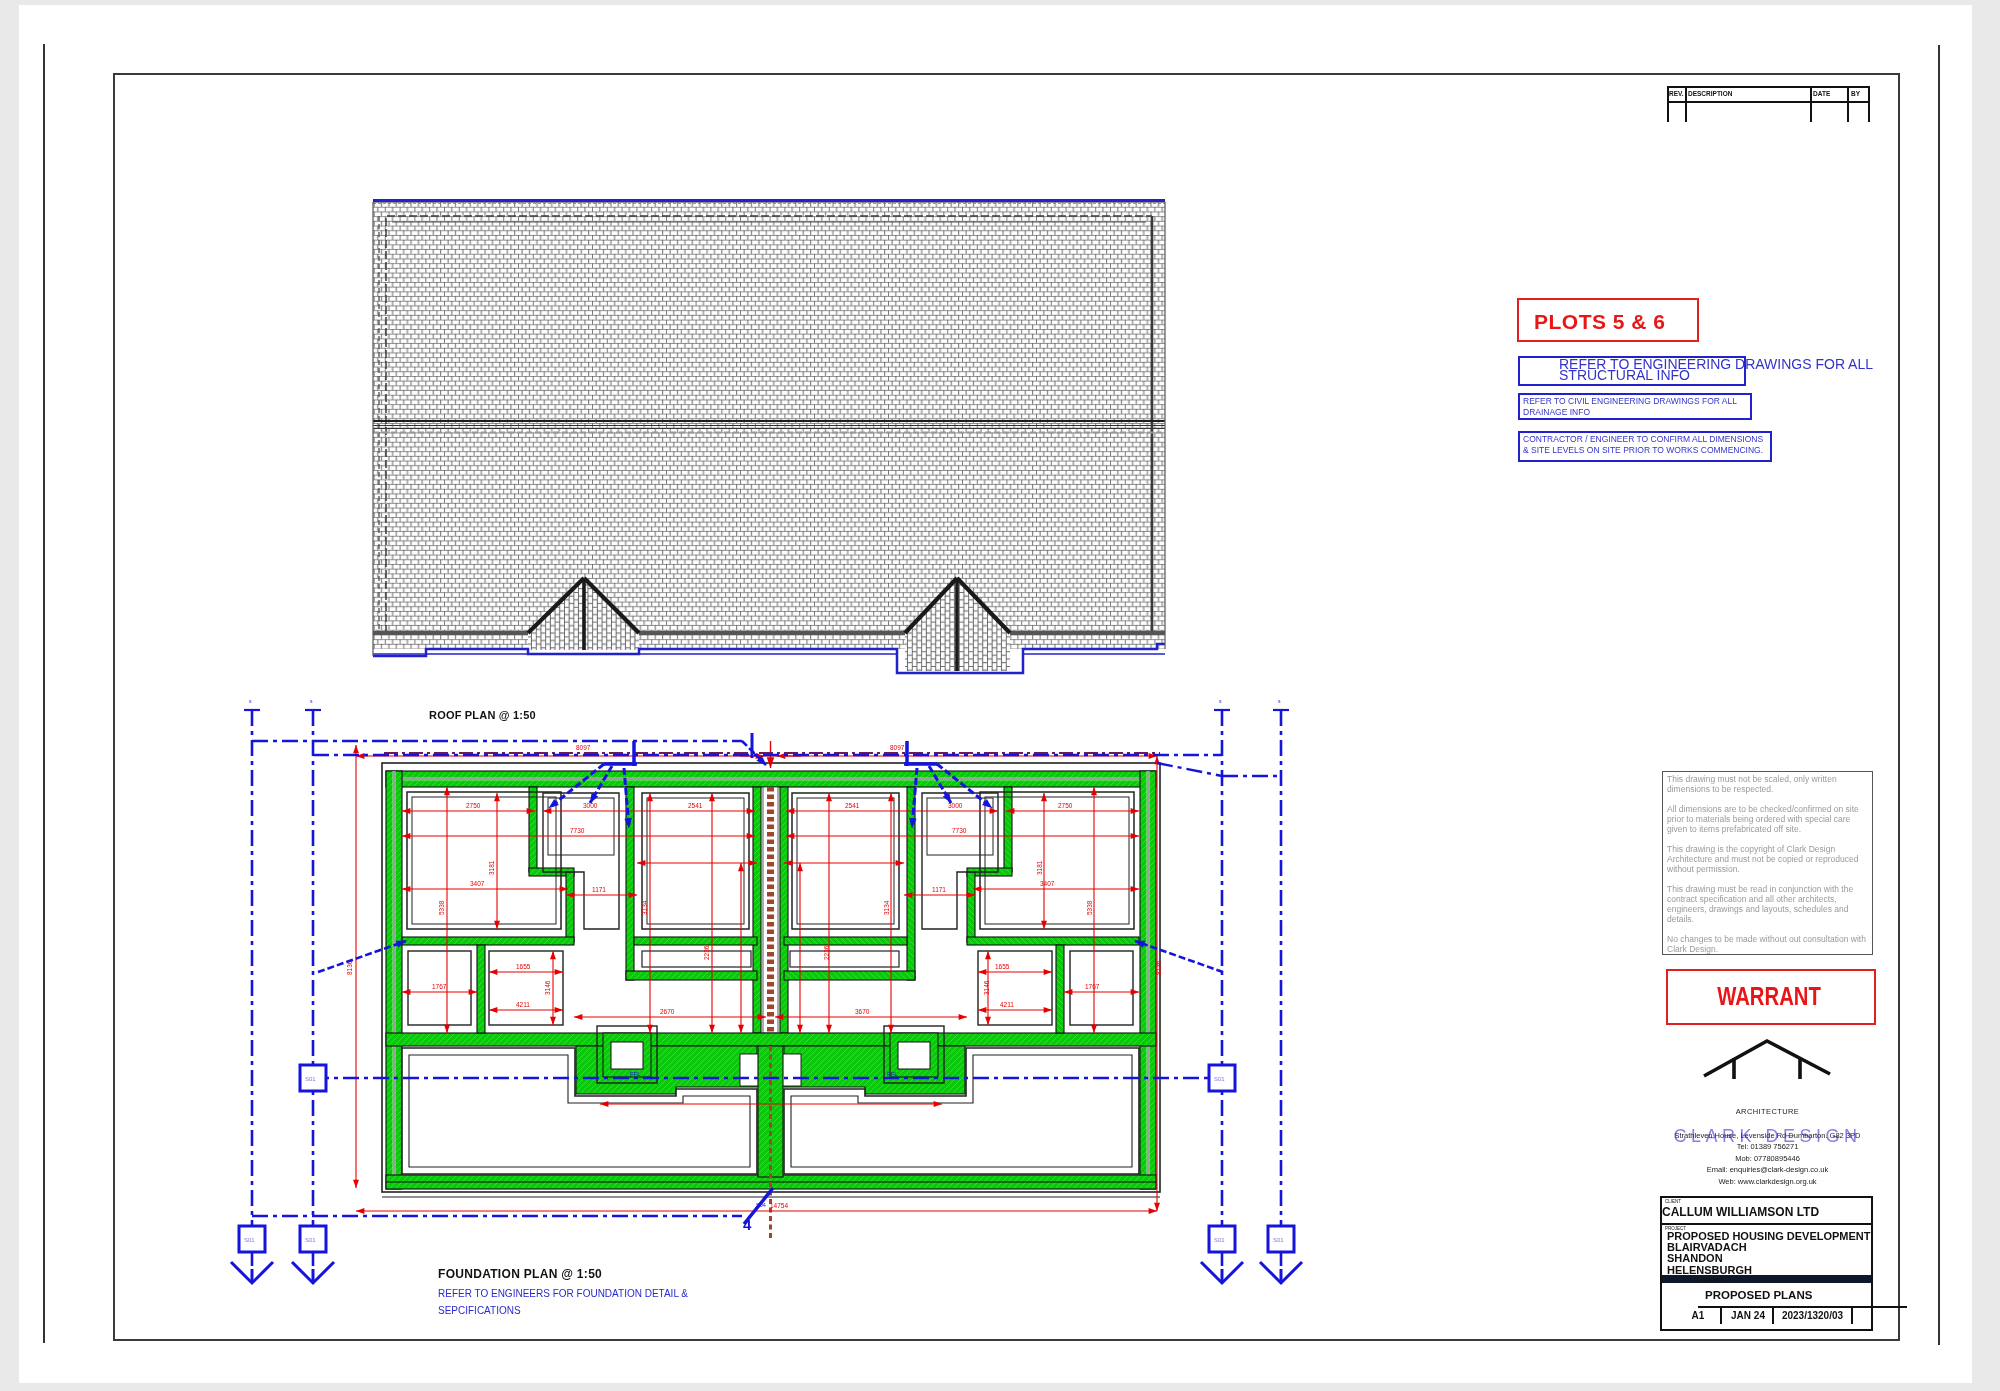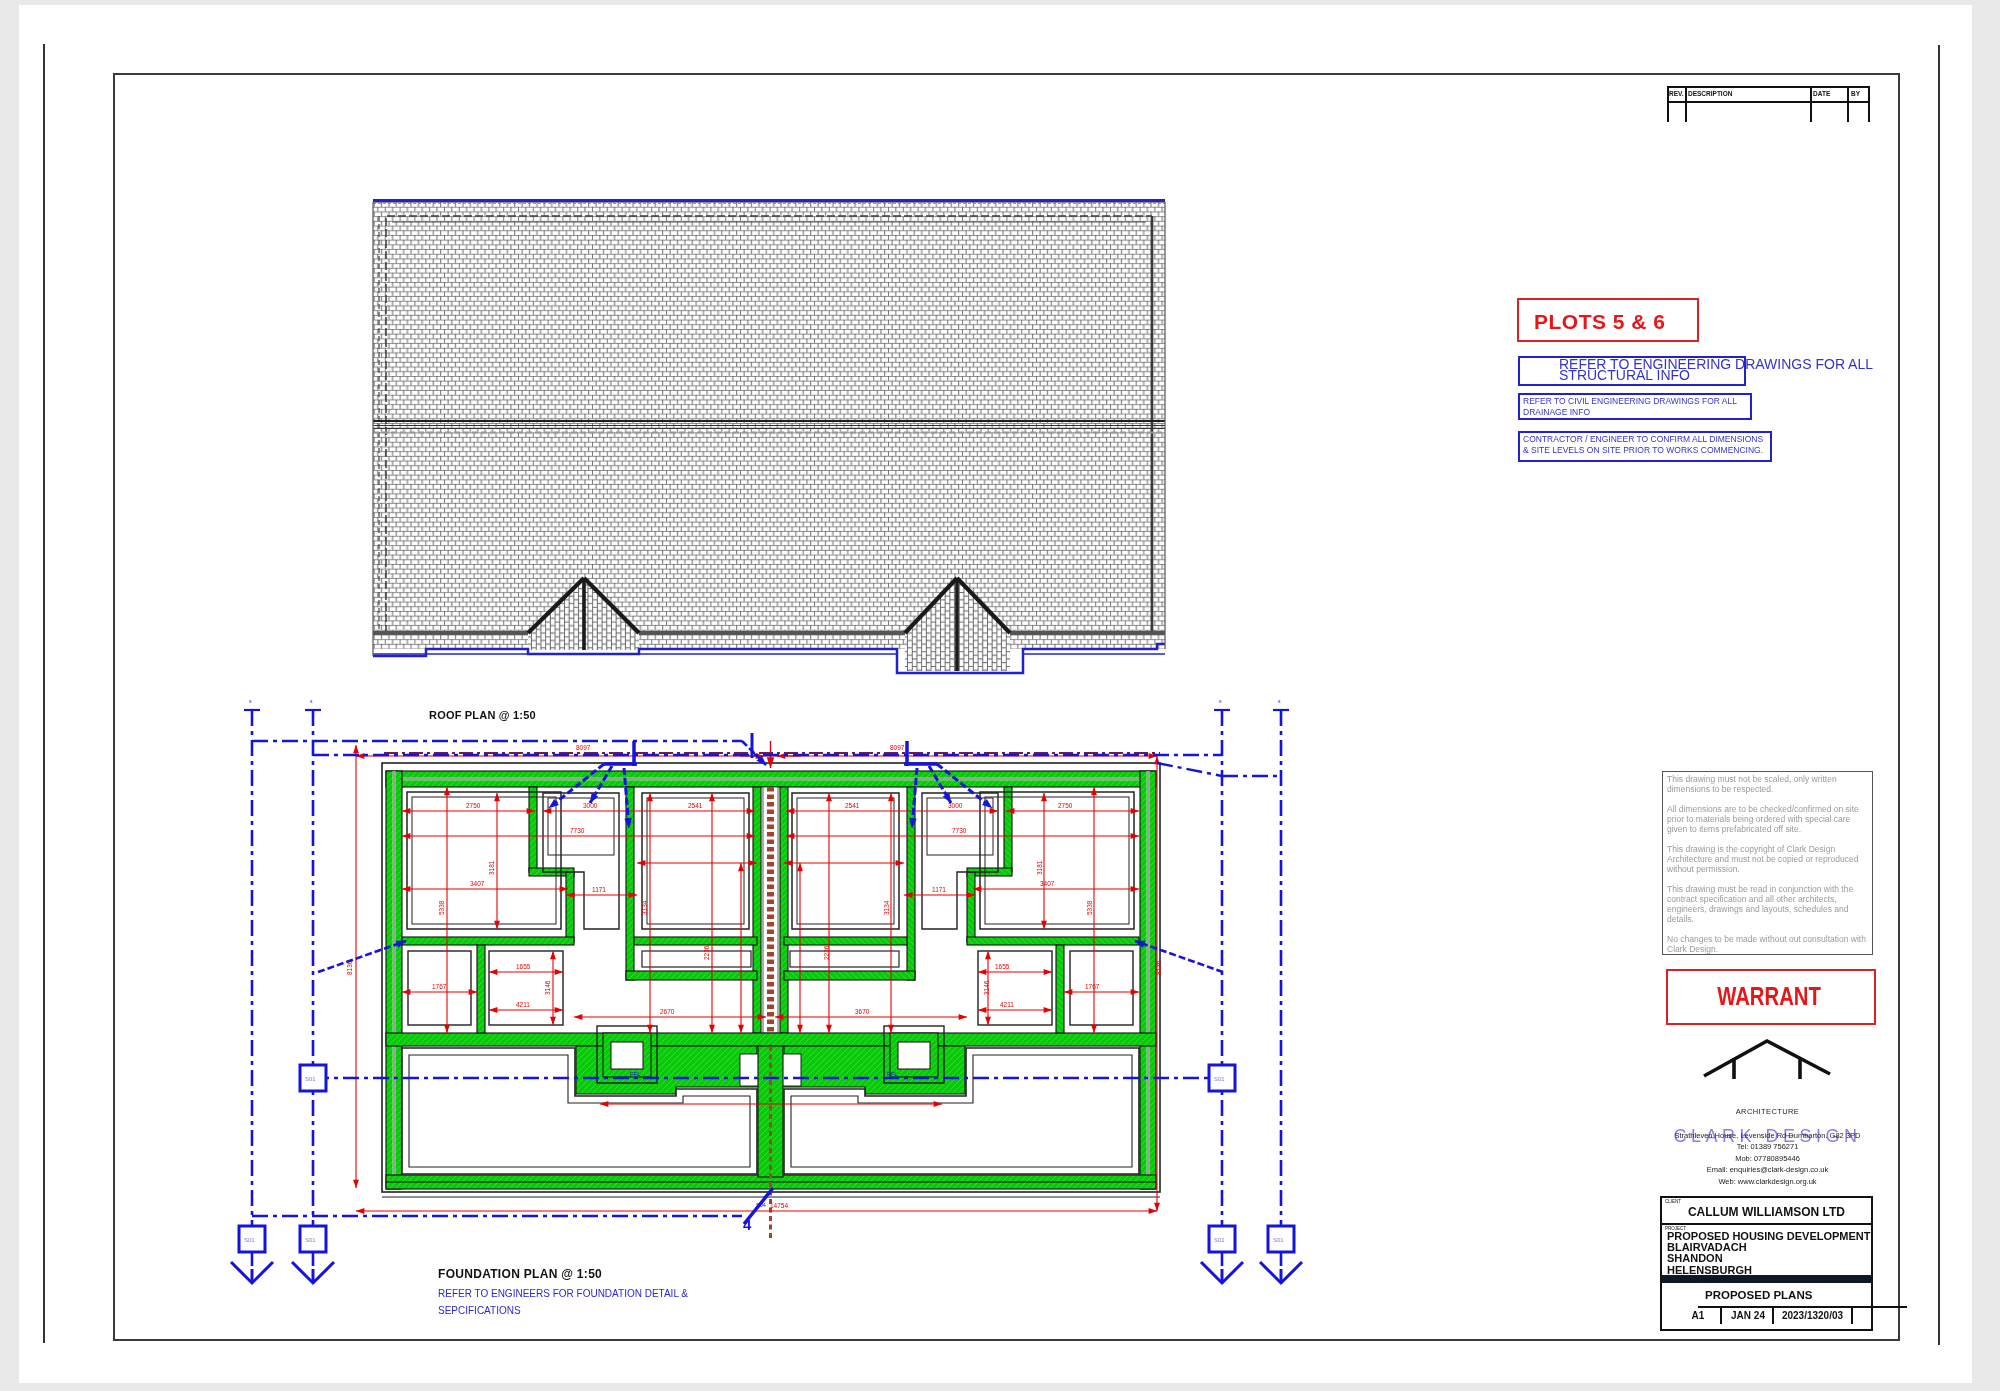--- a/index.html
+++ b/index.html
@@ -444,21 +444,21 @@
     Strathleven House, Levenside Rd Dumbarton. G82 3PD<br>
     Tel: 01389 756271<br>
     Mob: 07780895446<br>
     Email: enquiries@clark-design.co.uk<br>
     Web: www.clarkdesign.org.uk
   </div>
 
   <div class="abs" style="left:1660px;top:1196px;width:209px;height:131px;border:2.5px solid #111;">
     <div class="abs" style="left:0;top:0;width:100%;height:25px;border-bottom:2px solid #111;">
       <div class="abs" style="left:3px;top:1px;font-size:4.5px;color:#111;">CLIENT</div>
-      <div class="abs" style="left:0;top:7px;width:100%;text-align:center;font-size:12px;font-weight:bold;color:#111;">CALLUM WILLIAMSON LTD</div>
+      <div class="abs" style="left:0;top:7px;width:100%;font-size:12px;font-weight:bold;color:#111;">CALLUM WILLIAMSON LTD</div>
     </div>
     <div class="abs" style="left:0;top:27px;width:100%;height:50px;border-bottom:8px solid #0f172a;">
       <div class="abs" style="left:3px;top:1px;font-size:4.5px;color:#111;">PROJECT</div>
       <div class="abs" style="left:5px;top:6px;font-size:11px;font-weight:bold;color:#111;line-height:11.2px;">PROPOSED HOUSING DEVELOPMENT<br>BLAIRVADACH<br>SHANDON<br>HELENSBURGH</div>
     </div>
     <div class="abs" style="left:0;top:79px;width:100%;height:29px;border-bottom:2px solid #111;margin-left:36px;">
       <div class="abs" style="left:3px;top:1px;font-size:4.5px;color:#111;">DRAWING</div>
       <div class="abs" style="left:7px;top:12px;font-size:11.5px;font-weight:bold;color:#111;">PROPOSED PLANS</div>
     </div>
     <div class="abs" style="left:0;top:108px;width:100%;height:18px;">

